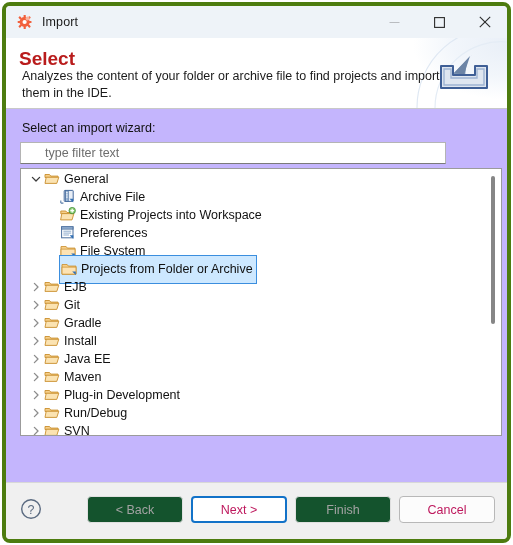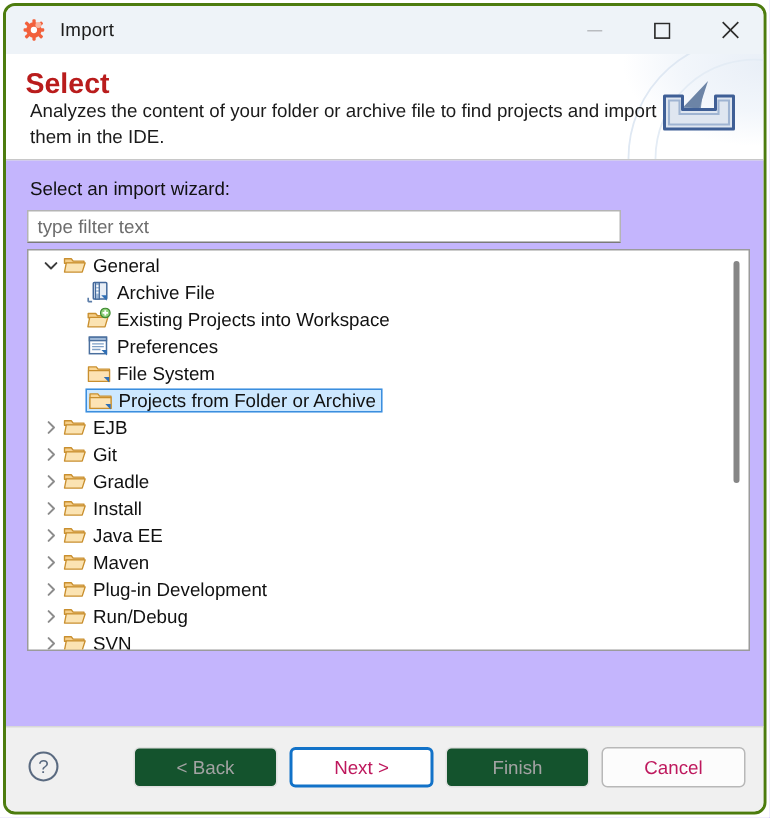--- a/index.html
+++ b/index.html
@@ -14,21 +14,21 @@
     -webkit-font-smoothing: antialiased;
   }
 
   .dialog {
     position: absolute;
     left: 2px;
     top: 2px;
     width: 509px;
     height: 541px;
     background: #f0f0f0;
-    border: 2px solid #4d7c0f;
+    border: 4px solid #4d7c0f;
     border-radius: 8px;
     overflow: hidden;
     box-sizing: border-box;
     display: flex;
     flex-direction: column;
   }
 
   
   .titlebar {
     height: 32px;
@@ -121,30 +121,30 @@
     position: absolute;
     left: 16px;
     top: 12px;
     font-size: 12.5px;
     color: #111111;
   }
   .filter-input {
     position: absolute;
     left: 14px;
     top: 33px;
-    width: 396px;
+    width: 426px;
     height: 22px;
     box-sizing: border-box;
     background: #ffffff;
     border: 1px solid #b4b4b4;
     border-bottom-color: #7a7a7a;
     font-family: "Liberation Sans", sans-serif;
     font-size: 12.5px;
     color: #111111;
-    padding: 0 6px;
+    padding: 0 24px;
     outline: none;
   }
   .filter-input::placeholder { color: #6d6d6d; opacity: 1; }
 
   
   .tree-box {
     position: absolute;
     left: 14px;
     top: 59px;
     width: 482px;
@@ -188,21 +188,21 @@
     line-height: 18px;
   }
   .indent-0 { padding-left: 7px; }
   .indent-1 { padding-left: 39px; }
 
   .row-sel .sel-wrap {
     display: inline-flex;
     align-items: center;
     background: #cde8ff;
     border: 1px solid #3b8ede;
-    height: 16px;
+    height: 29px;
     padding: 0 3px 0 1px;
     box-sizing: border-box;
     margin-left: -1px;
   }
   .row-sel .sel-wrap .label { line-height: 14px; }
 
   
   .tree-scrollbar {
     position: absolute;
     right: 1px;

